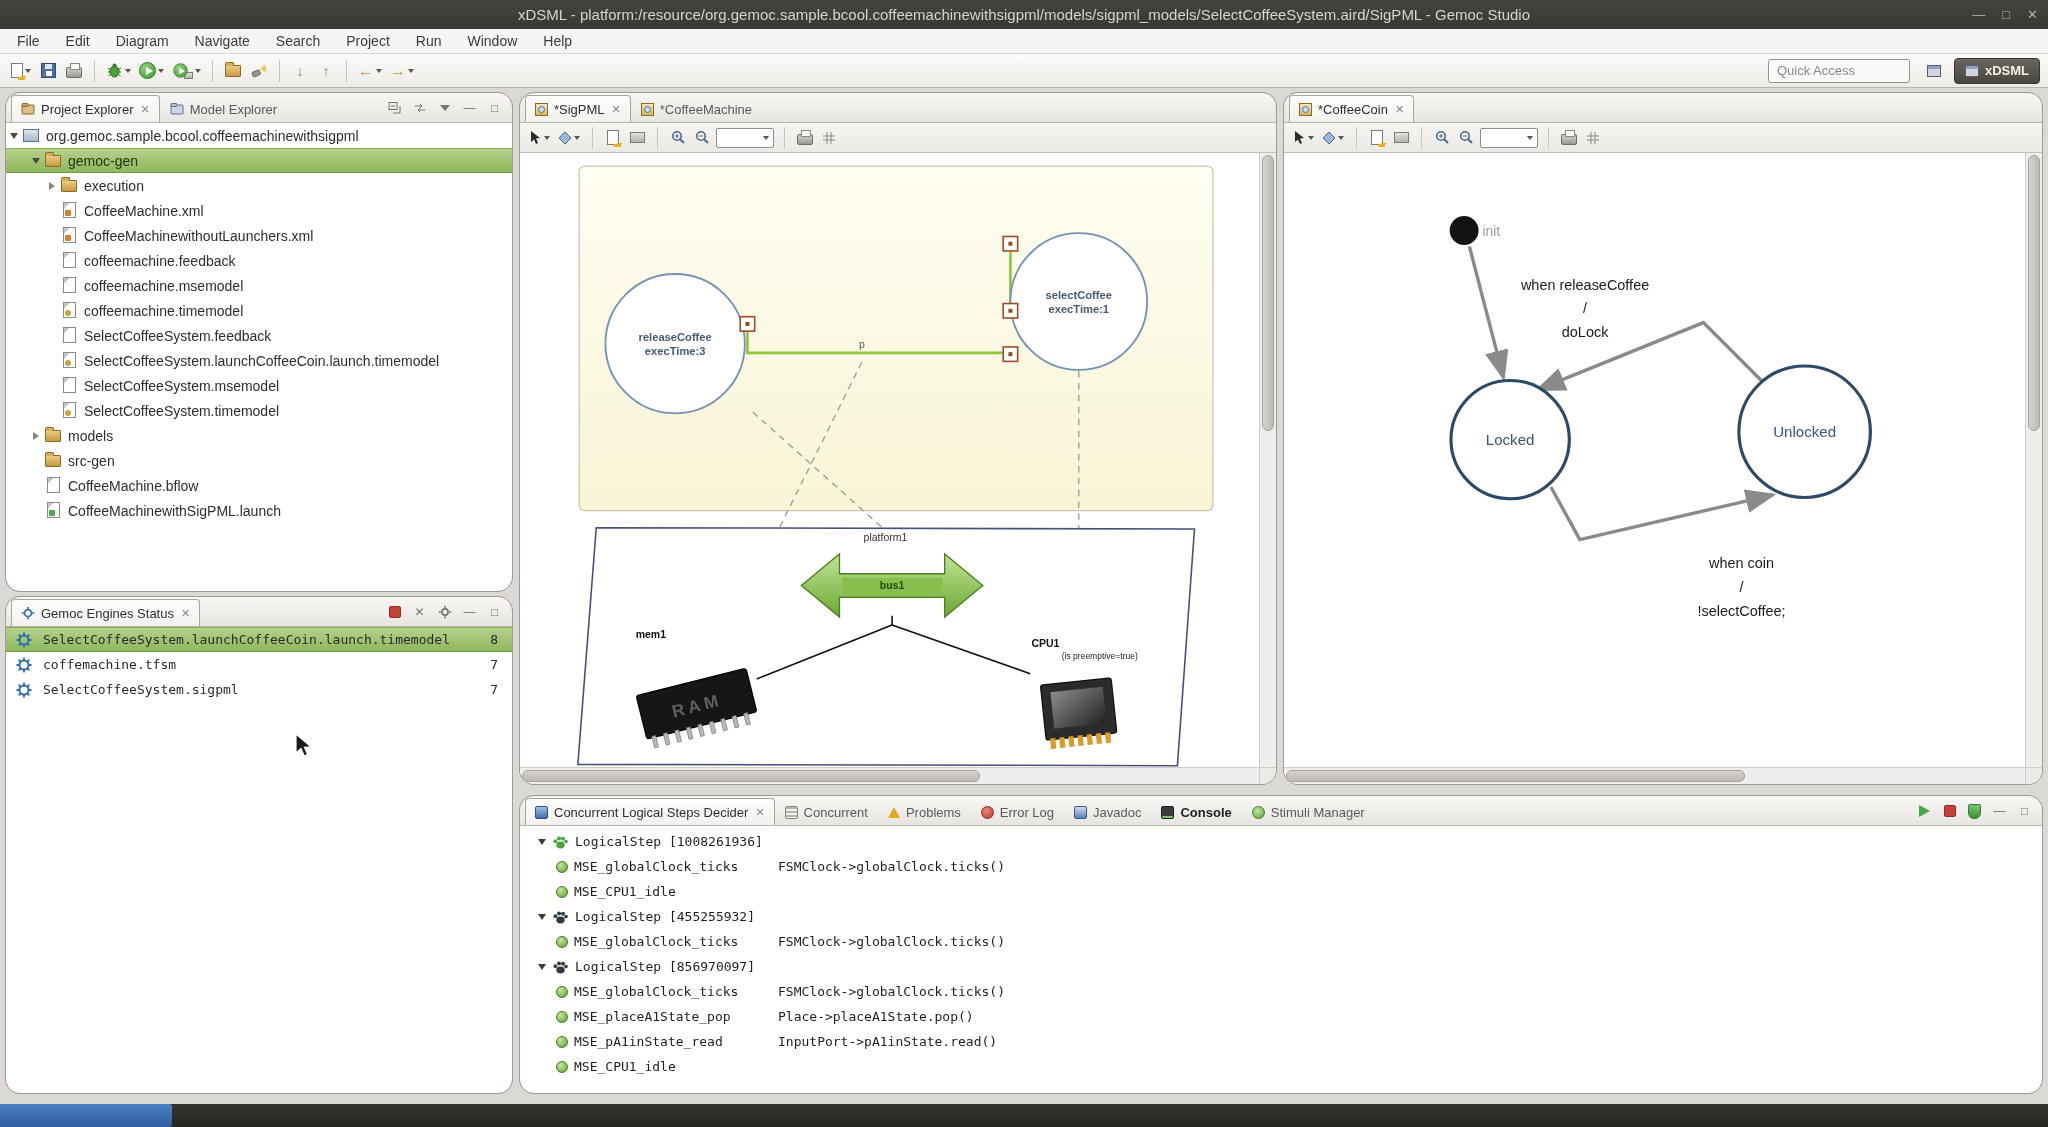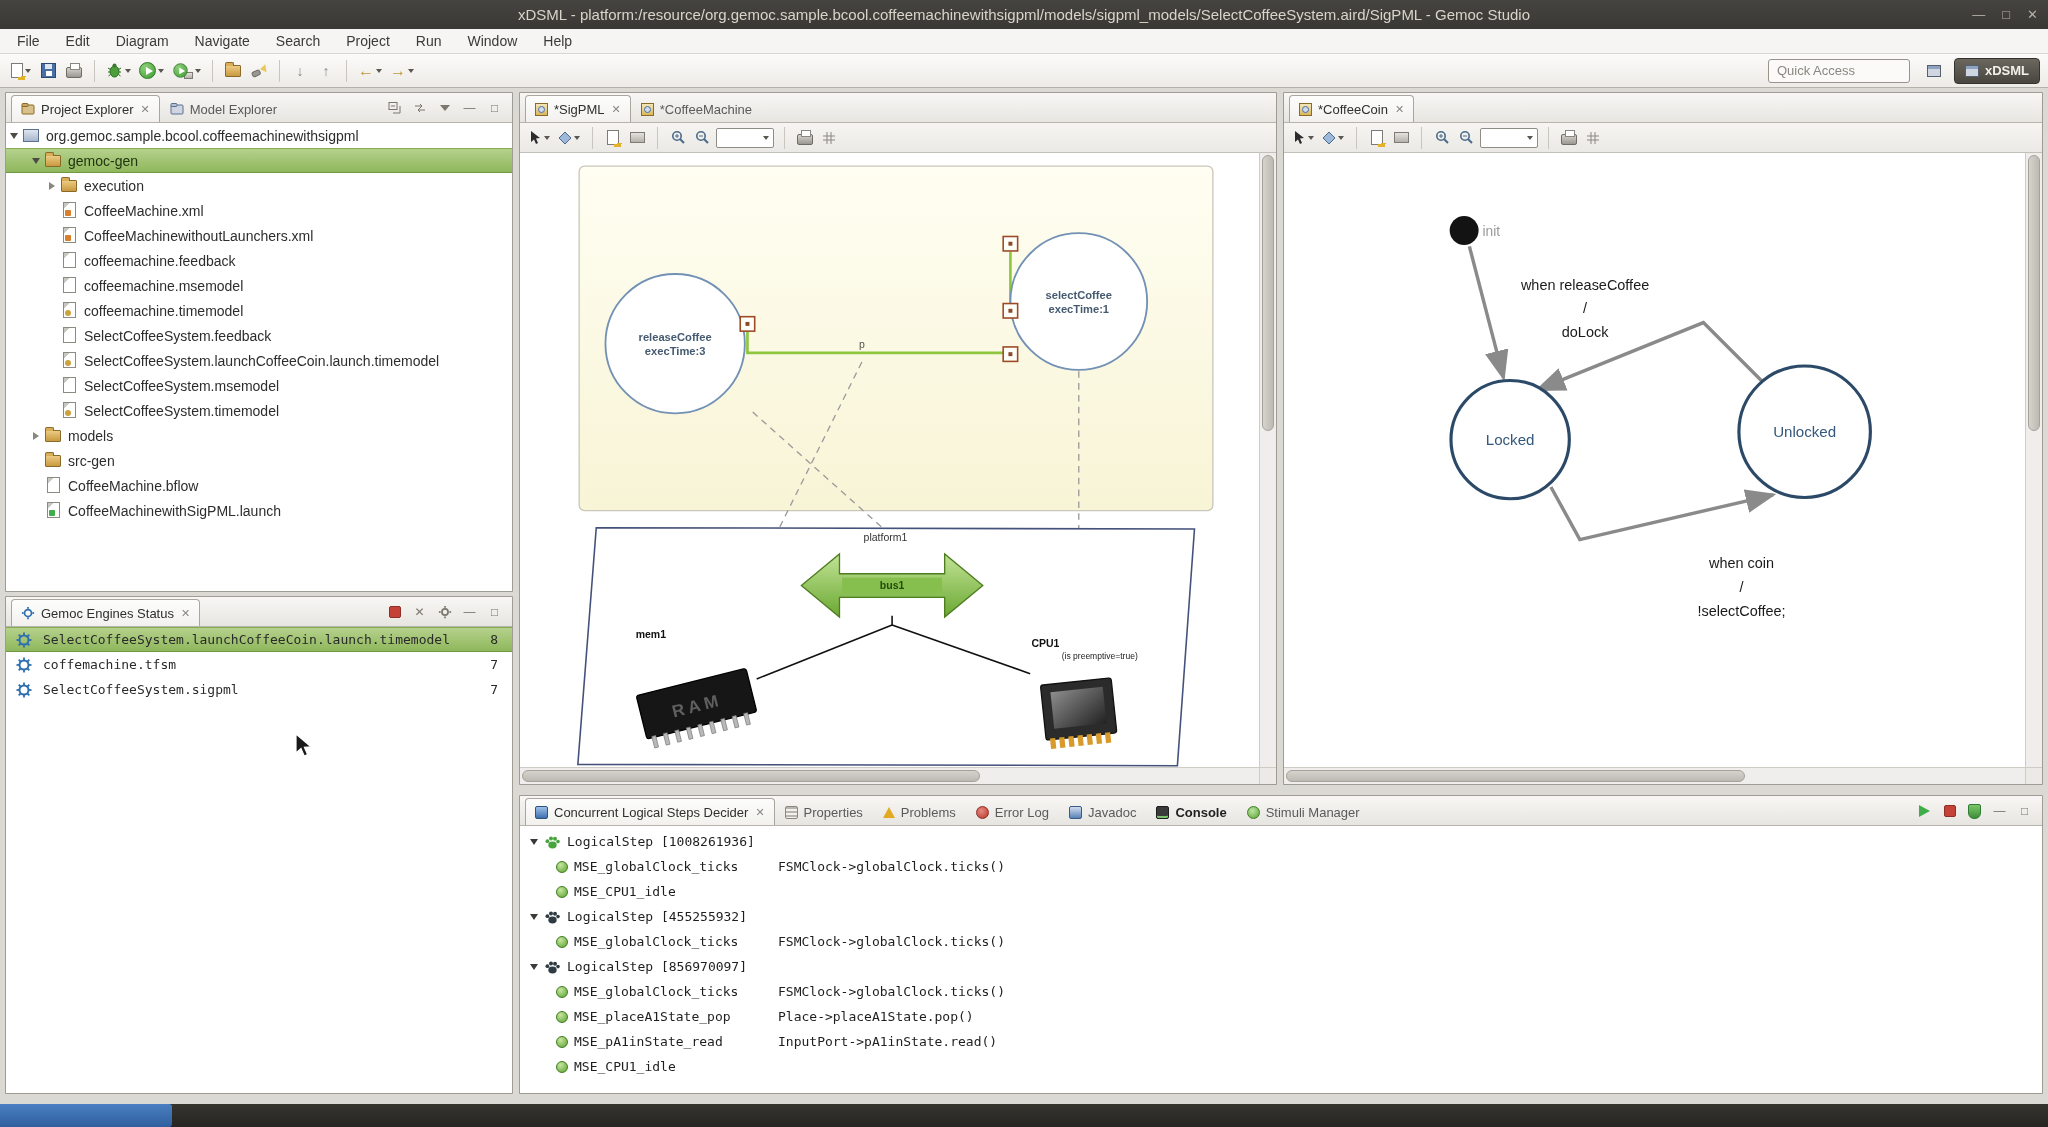--- a/index.html
+++ b/index.html
@@ -39,21 +39,21 @@
 
   .qa{width:142px;height:24px;border:1px solid #97948e;border-radius:3px;background:#fbfaf9;color:#8a8781;
     font-size:13px;display:flex;align-items:center;padding:0 8px;margin-right:12px}
   .persp{display:flex;align-items:center;gap:6px;height:26px;padding:0 10px;border-radius:4px;
     background:linear-gradient(#6b675f,#49463f);border:1px solid #35332d;color:#f2f0ea;font-size:13px;font-weight:bold}
   .persp-ic{width:14px;height:12px;background:#cfd6e2;border:1px solid #55606e;box-shadow:inset 0 3px 0 #8fa3c0}
   .persp-ic.lone{margin-right:8px}
 
   
   .main{position:absolute;top:88px;left:0;right:0;bottom:23px;background:#dbd9d4}
-  .part{position:absolute;background:#a21caf;border:1px solid #9f9c95;border-radius:1px;overflow:hidden}
+  .part{position:absolute;background:#a21caf;border:1px solid #9f9c95;border-radius:15px;overflow:hidden}
   #p-explorer{left:5px;top:4px;width:508px;height:500px}
   #p-engines{left:5px;top:508px;width:508px;height:498px}
   #p-ed1{left:519px;top:4px;width:758px;height:693px}
   #p-ed2{left:1283px;top:4px;width:760px;height:693px}
   #p-console{left:519px;top:707px;width:1524px;height:299px}
 
   .phead{height:30px;display:flex;align-items:flex-end;background:linear-gradient(#f8f7f5,#e7e5e0);
     border-bottom:1px solid #b7b4ad;padding:0 5px;position:relative}
   .vtab{height:27px;display:flex;align-items:center;gap:6px;padding:0 9px;font-size:13px;color:#2f2f2f;
     background:linear-gradient(#fdfdfc,#f2f1ee);border:1px solid #a9a69f;border-bottom:none;border-radius:4px 4px 0 0;white-space:nowrap}
@@ -103,21 +103,21 @@
   .sbc{position:absolute;right:0;bottom:0;width:17px;height:17px;background:#eceae7;border-left:1px solid #cfccc6;border-top:1px solid #cfccc6}
   .thv{position:absolute;left:2px;right:2px;top:2px;height:45%;background:linear-gradient(90deg,#d6d3cd,#bdbab3);border:1px solid #a5a29b;border-radius:8px}
   .thh{position:absolute;top:2px;bottom:2px;left:2px;width:62%;background:linear-gradient(#d6d3cd,#bdbab3);border:1px solid #a5a29b;border-radius:8px}
 
   .etab-ic{width:13px;height:13px;border:1px solid #8a6a28;background:linear-gradient(#f5e6b8,#dcb75a);position:relative}
   .etab-ic:after{content:"";position:absolute;left:2px;top:2px;width:5px;height:5px;border-radius:50%;border:1px solid #4a6fa5;background:#cfdcef}
 
   
   .crows{padding-top:3px}
   .crow{height:25px;display:flex;align-items:center;font-family:"DejaVu Sans Mono",monospace;font-size:13px;color:#1e1e1e;white-space:nowrap}
-  .crow.step{padding-left:8px}
+  .crow.step{padding-left:16px}
   .crow.leaf{padding-left:36px}
   .dexp{width:12px;flex:none;margin-right:4px;display:flex;justify-content:center}
   .dexp i{width:0;height:0;border-left:4.5px solid transparent;border-right:4.5px solid transparent;border-top:6px solid #3c3a36}
   .paw{flex:none;margin-right:6px}
   .paw-g *{fill:#48a43e}.paw-d *{fill:#2e3b42}
   .ldot{width:12px;height:12px;flex:none;border-radius:50%;background:radial-gradient(circle at 35% 30%,#c8e6a0,#58a32e);border:1px solid #417d22;margin-right:6px}
   .mname{display:inline-block;width:204px;overflow:hidden}
   .ctab-ic{width:13px;height:13px;flex:none;border-radius:2px}
   .ci-decider{background:linear-gradient(#9cc0e8,#3f6fae);border:1px solid #2c537e}
   .ci-props{background:repeating-linear-gradient(#b8b5ae 0 2px,#f2f1ee 2px 4px);border:1px solid #8a8781}
@@ -758,21 +758,21 @@
 
     <div class="part" id="p-console">
       <div class="phead">
         <span class="vtab">
           <span class="ctab-ic ci-decider"></span>
           <span>Concurrent Logical Steps Decider</span>
           <span class="tab-close">✕</span>
         </span>
         <span class="vtab inactive">
             <span class="ctab-ic ci-props"></span>
-            <span>Properties</span>
+            <span>Concurrent</span>
           </span>
         <span class="vtab inactive">
             <span class="ctab-ic ci-warn"></span>
             <span>Problems</span>
           </span>
         <span class="vtab inactive">
             <span class="ctab-ic ci-err"></span>
             <span>Error Log</span>
           </span>
         <span class="vtab inactive">

